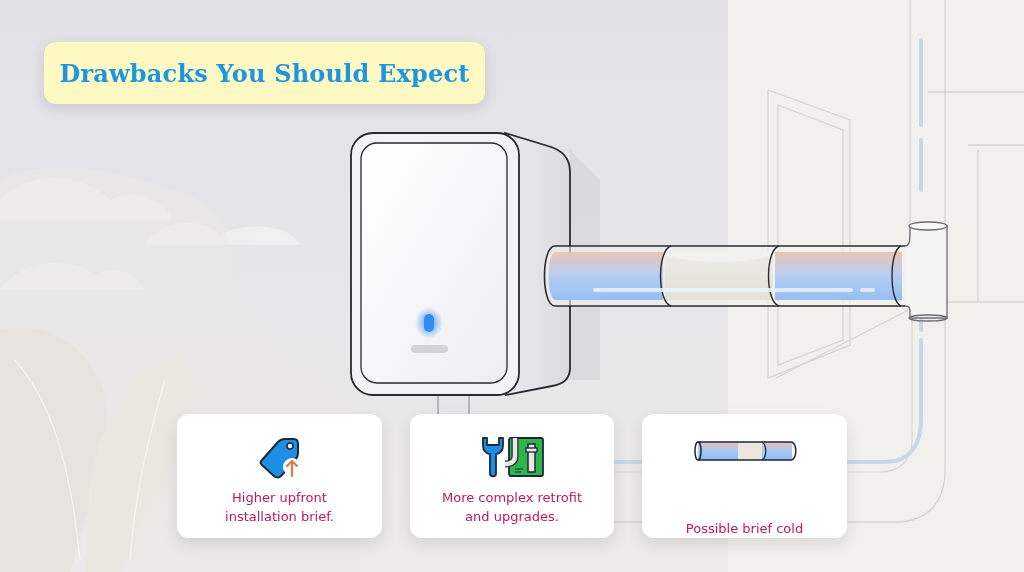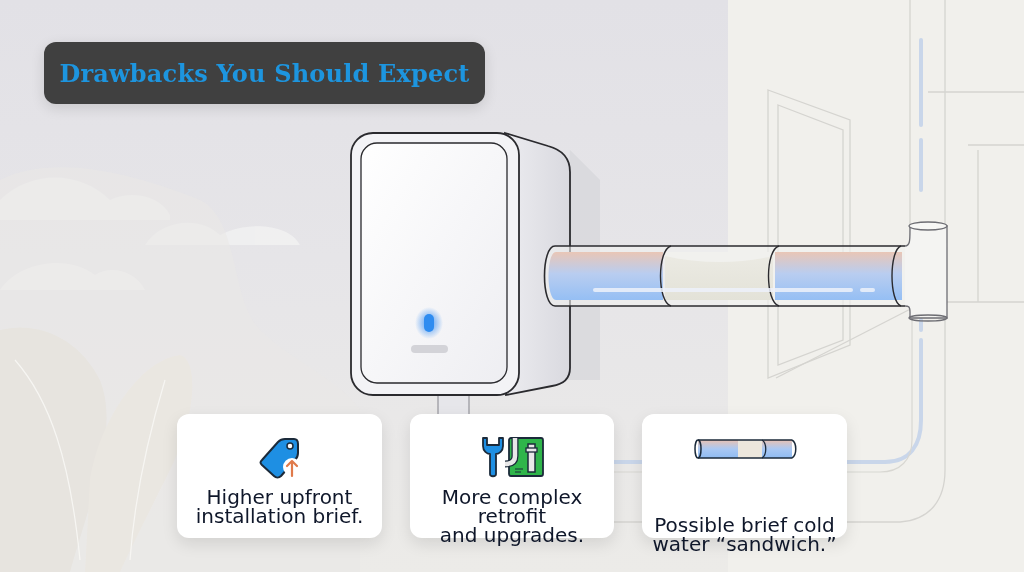--- a/index.html
+++ b/index.html
@@ -12,38 +12,38 @@
     position: absolute; left: 0; top: 0; width: 728px; height: 572px;
     background: linear-gradient(180deg, #e2e1e6 0%, #e6e5e8 45%, #ecebe8 100%);
   }
   .bg-right {
     position: absolute; left: 728px; top: 0; width: 296px; height: 572px;
     background: #f1f0ec;
   }
   .scene { position: absolute; left: 0; top: 0; width: 1024px; height: 572px; }
   .title-card {
     position: absolute; left: 44px; top: 42px; width: 441px; height: 62px;
-    background: #404040; border-radius: 12px;
+    background: #fef9c3; border-radius: 12px;
     box-shadow: 0 4px 14px rgba(0,0,0,0.12);
     display: flex; align-items: center; justify-content: center;
   }
   .title-text {
     font-family: "DejaVu Serif", serif; font-weight: bold;
     font-size: 24px; color: #1d95df; letter-spacing: 0.2px;
   }
   .card {
     position: absolute; top: 414px; height: 124px;
     background: #ffffff; border-radius: 12px;
     box-shadow: 0 6px 16px rgba(0,0,0,0.10);
     display: flex; flex-direction: column; align-items: center;
   }
   .card .icon { margin-top: 20px; height: 46px; display: flex; align-items: center; justify-content: center; }
   .card .label {
-    margin-top: 8px; text-align: center; font-size: 20px; line-height: 19px;
-    color: #0f172a; font-family: "DejaVu Sans", sans-serif;
+    margin-top: 8px; text-align: center; font-size: 13px; line-height: 19px;
+    color: #be185d; font-family: "DejaVu Sans", sans-serif;
   }
   .card1 { left: 177px; width: 205px; }
   .card2 { left: 410px; width: 204px; }
   .card3 { left: 642px; width: 205px; gap: 44px; }
 </style>
 </head>
 <body>
 
 <div class="bg-left"></div>
 <div class="bg-right"></div>
@@ -199,15 +199,14 @@
       <rect x="46" y="6" width="24" height="18" fill="#ece7dd"></rect>
       <rect x="70" y="6" width="30" height="18" fill="url(#iconWater)"></rect>
       <path d="M6 6 L 100 6 M 6 24 L 100 24" stroke="#1b2a3a" stroke-width="1.5"></path>
       <ellipse cx="6" cy="15" rx="3" ry="9" fill="none" stroke="#1b2a3a" stroke-width="1.5"></ellipse>
       <path d="M70 6 C 75 9, 75 21, 70 24" stroke="#1b2a3a" stroke-width="1.3" fill="none"></path>
       <path d="M100 6 C 105 9, 105 21, 100 24" stroke="#1b2a3a" stroke-width="1.5" fill="none"></path>
     </svg>
   </div>
   <div class="label">
     <div>Possible brief cold</div>
-    <div>water “sandwich.”</div>
   </div>
 </div>
 
 </body></html>

